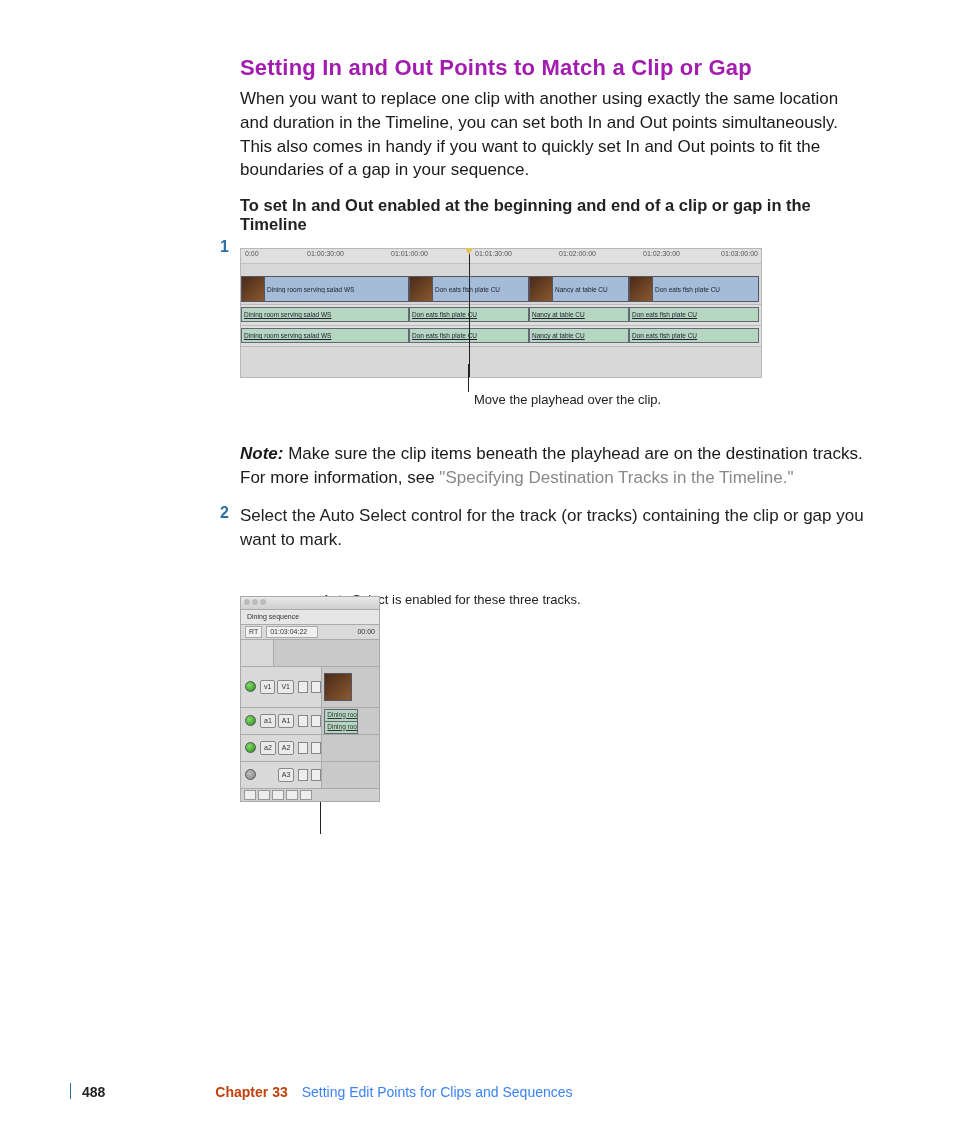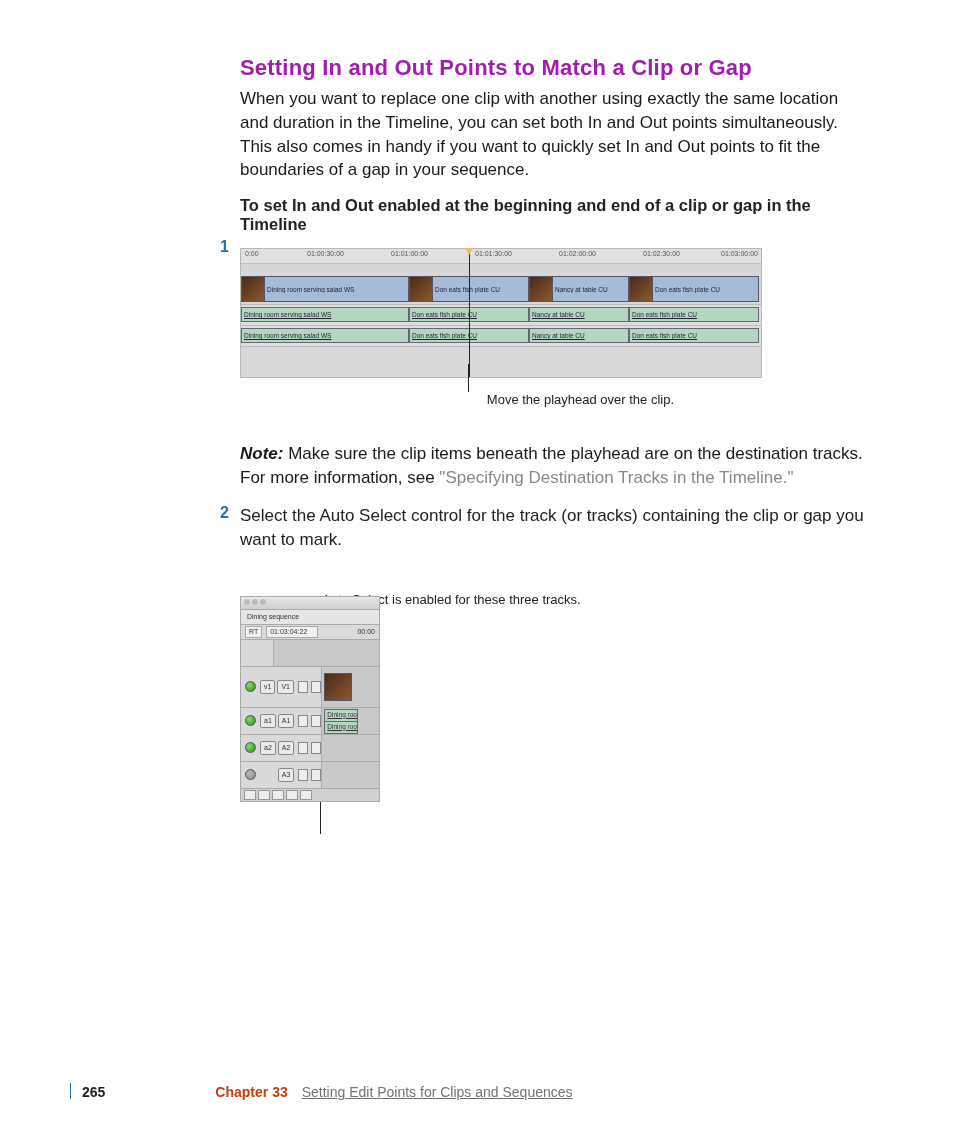--- a/index.html
+++ b/index.html
@@ -170,21 +170,20 @@
     height: 28px;
     background: #222;
   }
   .callout1 .txt {
     font-size: 13px;
     line-height: 1.25;
     padding-left: 6px;
     color: #222;
     width: 200px;
     padding-top: 6px;
-    text-align: right;
   }
   
   .figure2-wrap {
     position: relative;
     margin-top: 10px;
   }
   .callout2 {
     position: absolute;
     left: 82px;
     top: -4px;
@@ -348,22 +347,21 @@
     position: absolute;
     left: -12px;
     top: -1px;
   }
   .footer .chap {
     font-weight: 700;
     color: #c2410c;
     margin-right: 14px;
   }
   .footer .chap-title {
-    color: #737373;
-    text-decoration: underline;
+    color: #3b82f6;
   }
 </style>
 </head>
 <body>
 
 <div class="page">
   <div class="content">
 
     <h2 class="section-title">Setting In and Out Points to Match a Clip or Gap</h2>
 
@@ -517,17 +515,17 @@
           <i></i>
           <i></i>
         </div>
       </div>
     </div>
 
   </div>
 
   <div class="footer">
     <span class="sep"></span>
-    <span class="pnum">265</span>
+    <span class="pnum">488</span>
     <span class="chap">Chapter 33</span>
     <span class="chap-title">Setting Edit Points for Clips and Sequences</span>
   </div>
 </div>
 
 </body></html>

